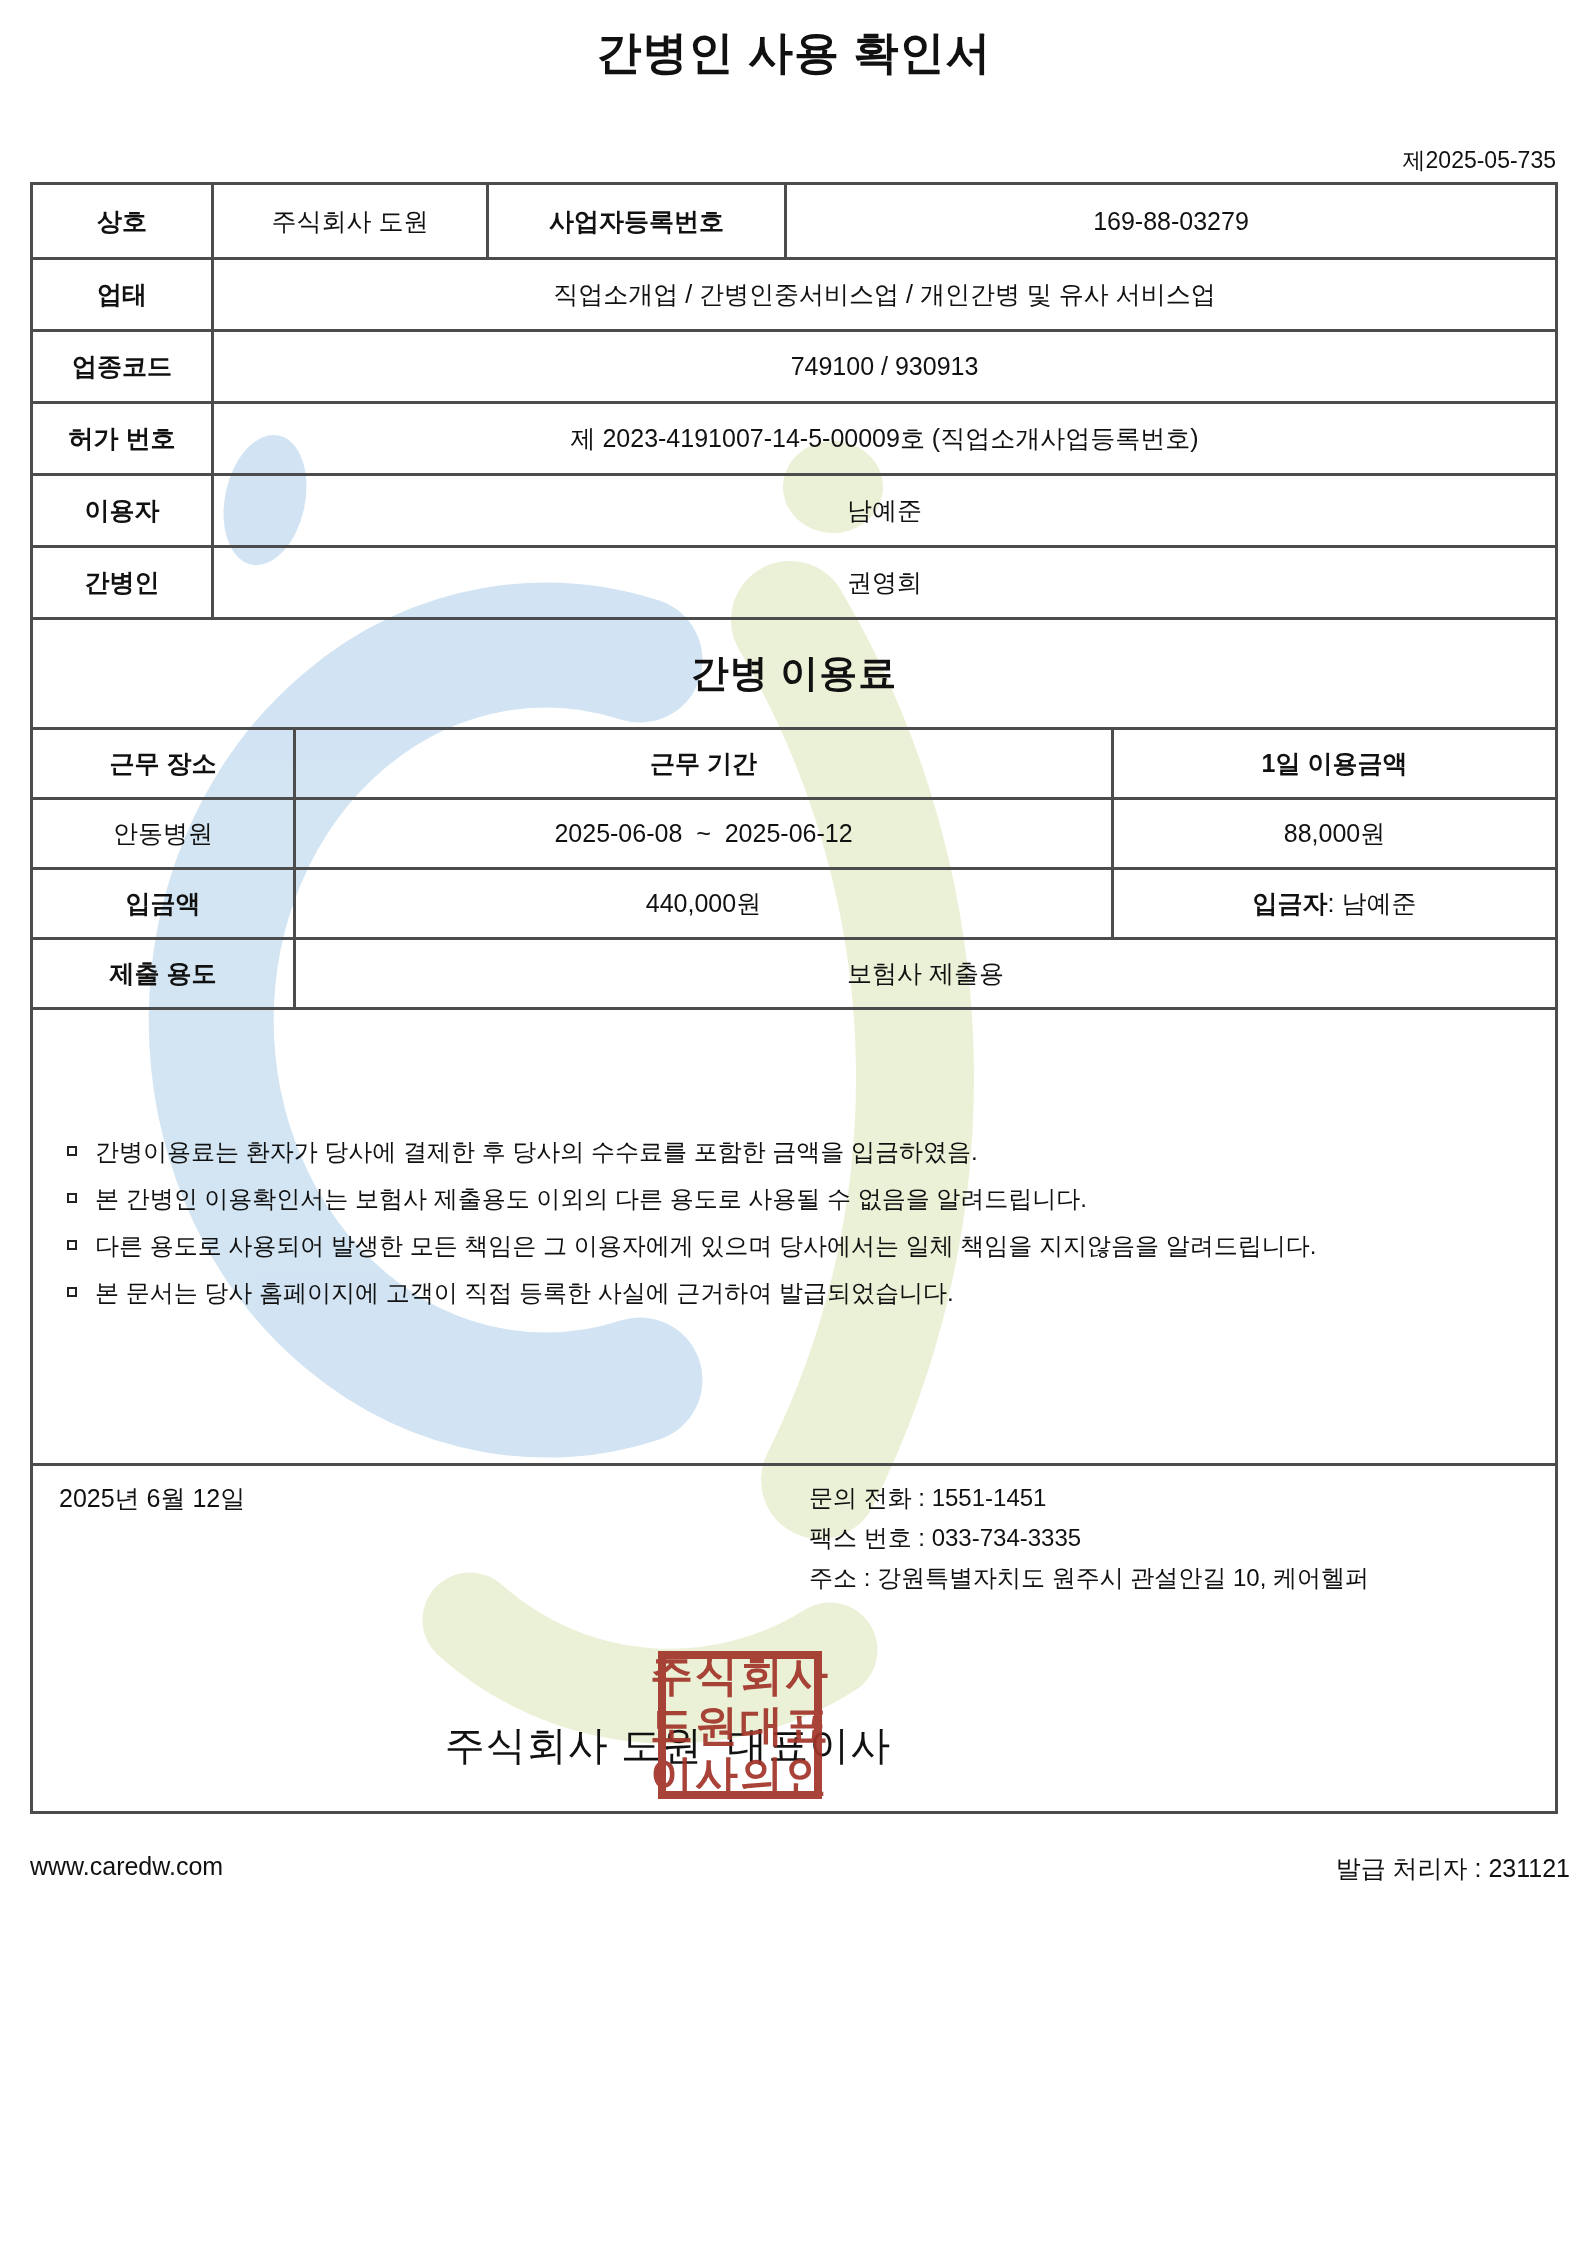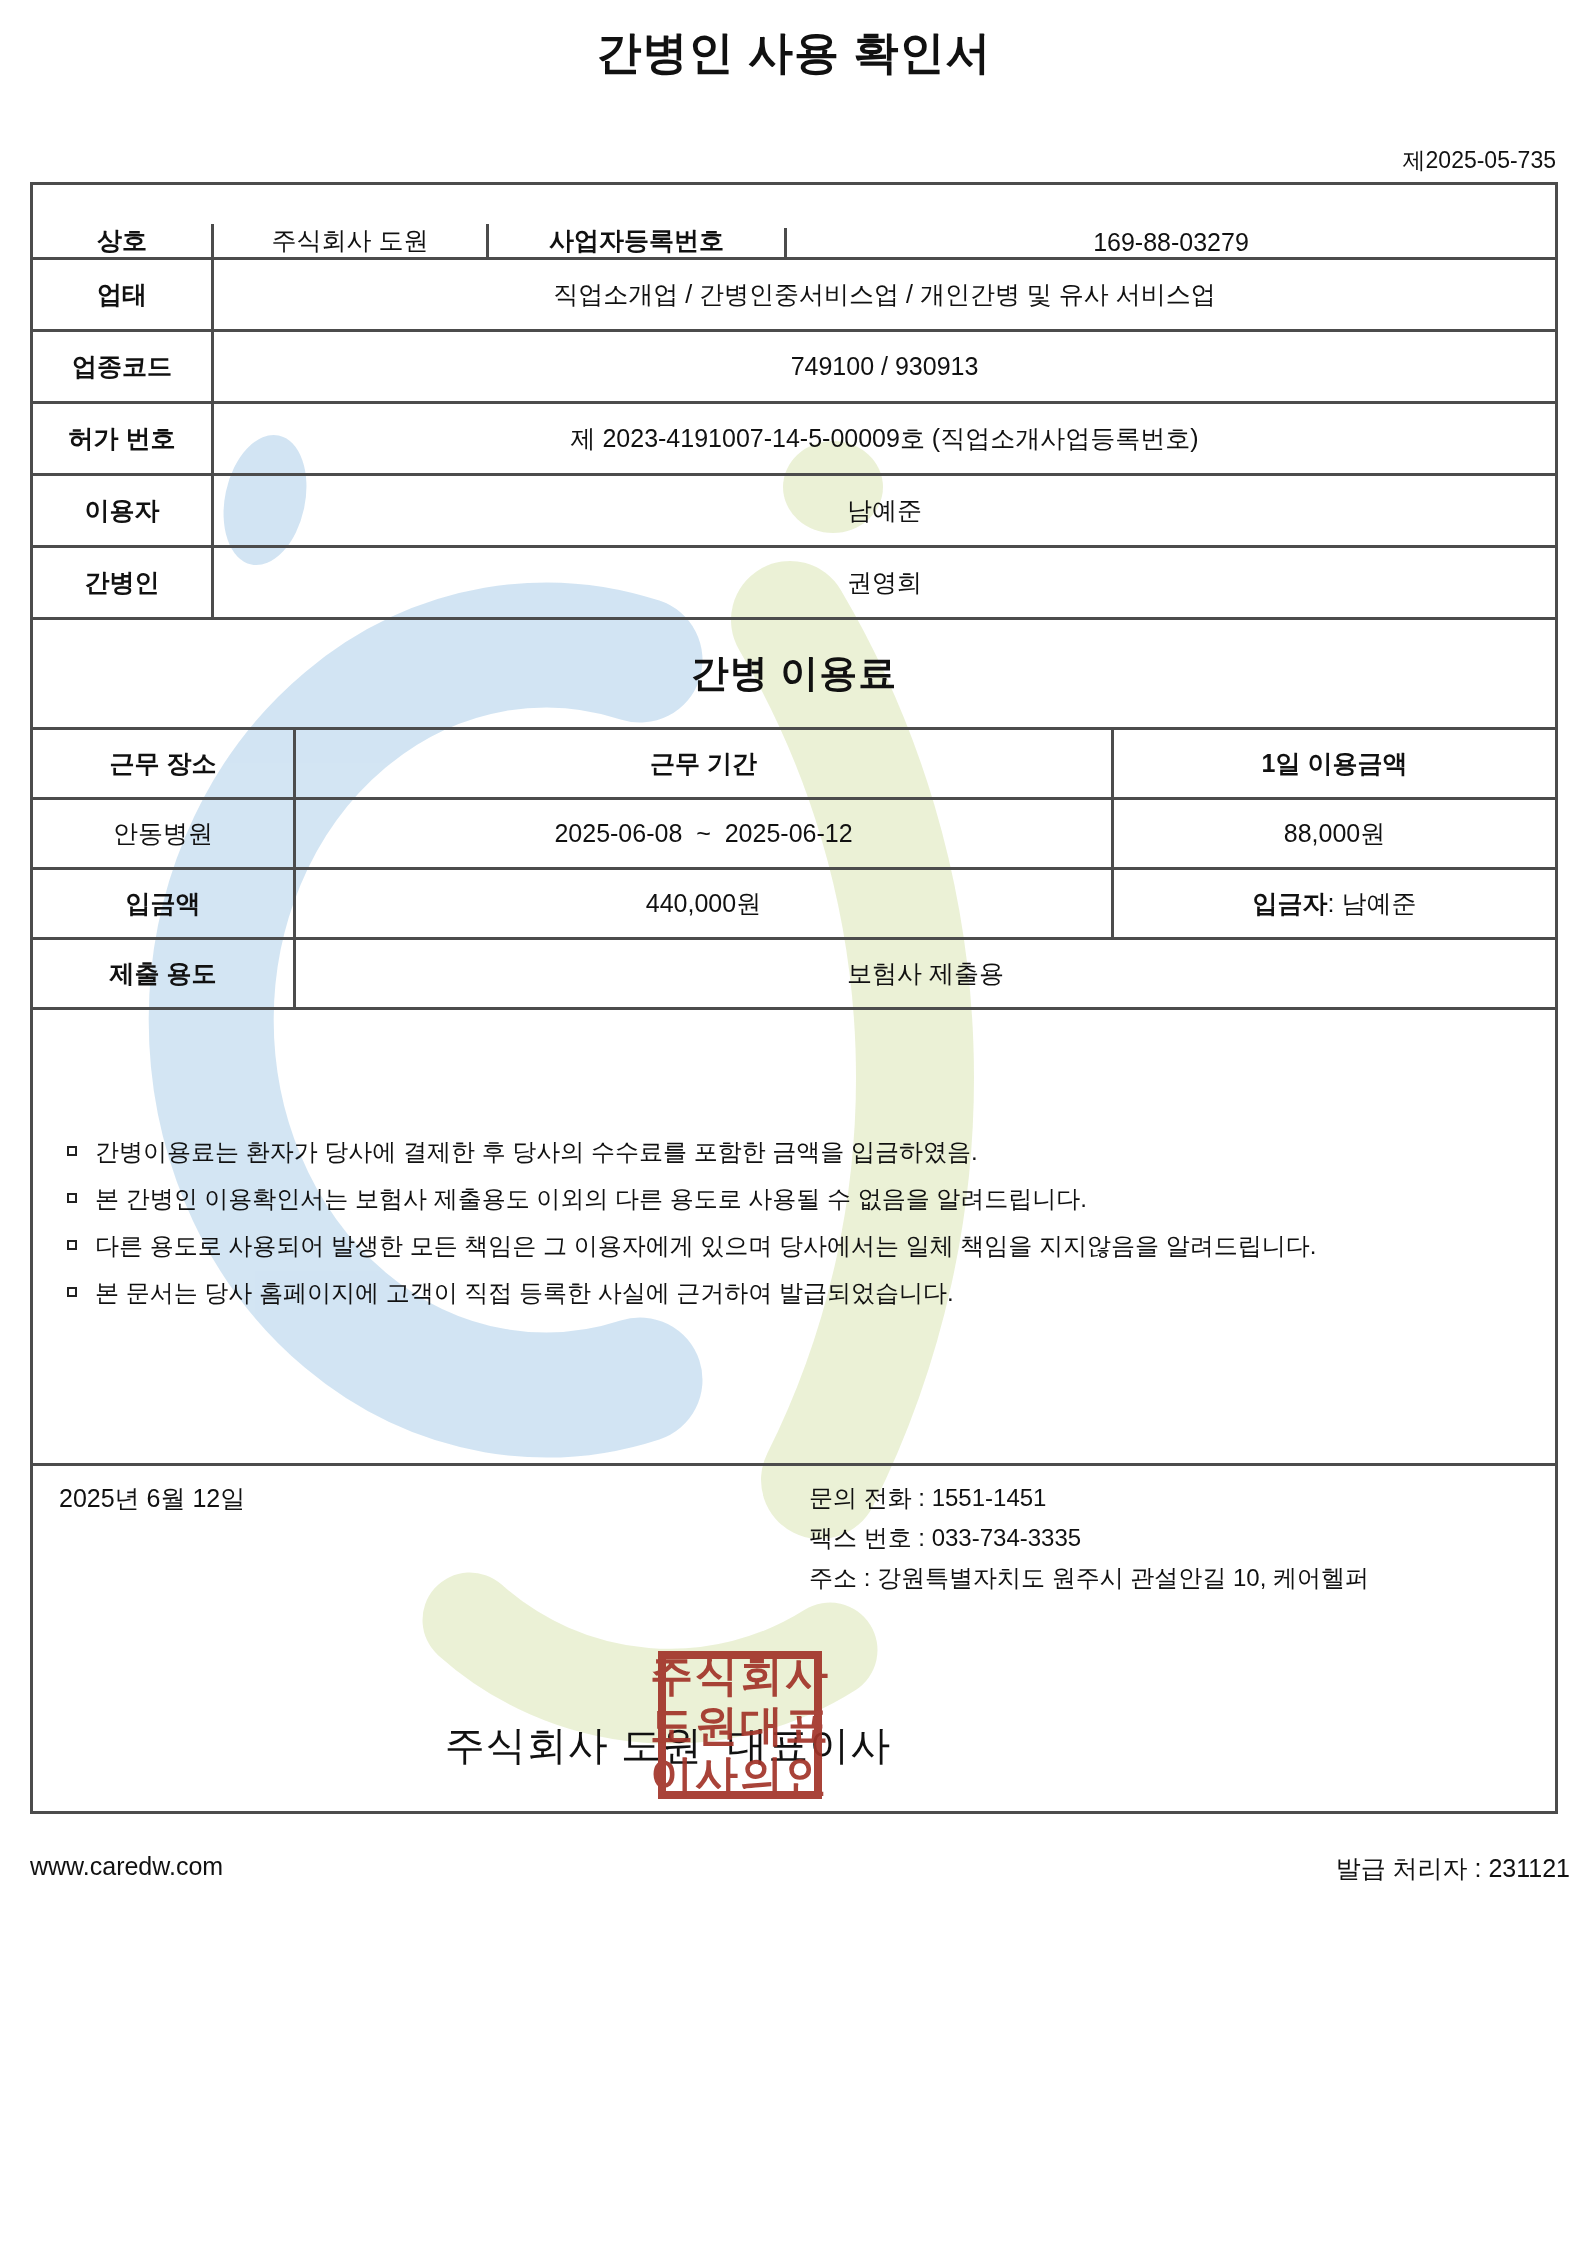--- a/index.html
+++ b/index.html
@@ -41,21 +41,21 @@
     border: 3px solid #4c4c4c;
     display: flex;
     flex-direction: column;
     background: transparent;
   }
   .trow {
     display: flex;
     border-top: 3px solid #4c4c4c;
     flex: 0 0 auto;
   }
-  .trow:first-child { border-top: none; align-items: flex-end; }
+  .trow:first-child { border-top: none; }
   .cell {
     border-left: 3px solid #4c4c4c;
     display: flex;
     align-items: center;
     justify-content: center;
     font-size: 25px;
     text-align: center;
     padding: 0 8px;
   }
   .cell:first-child { border-left: none; }

